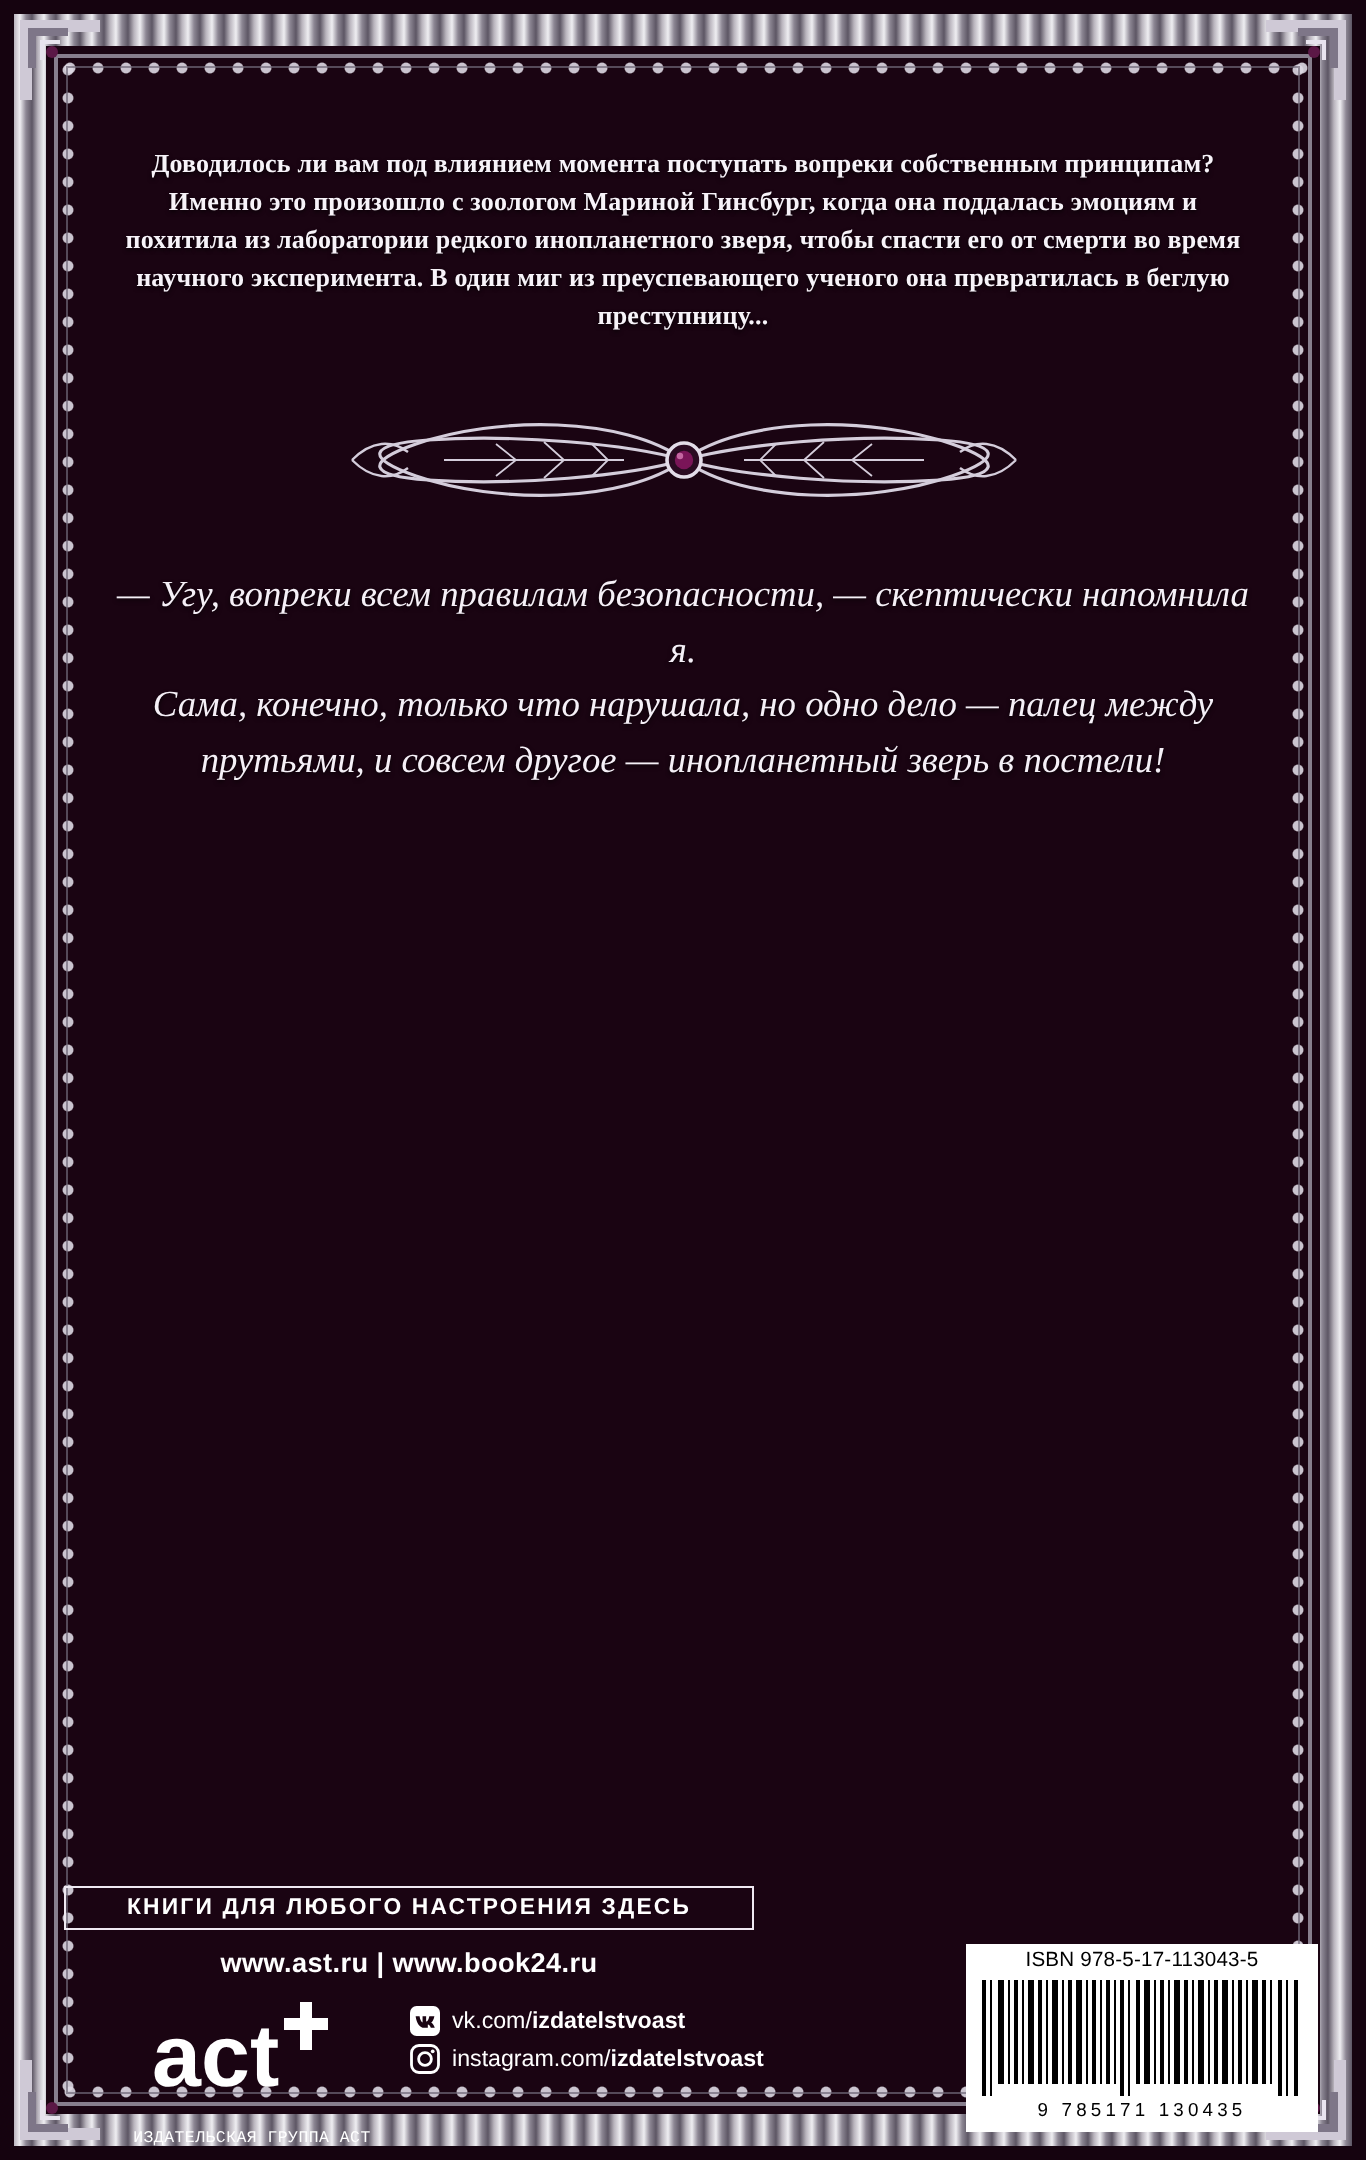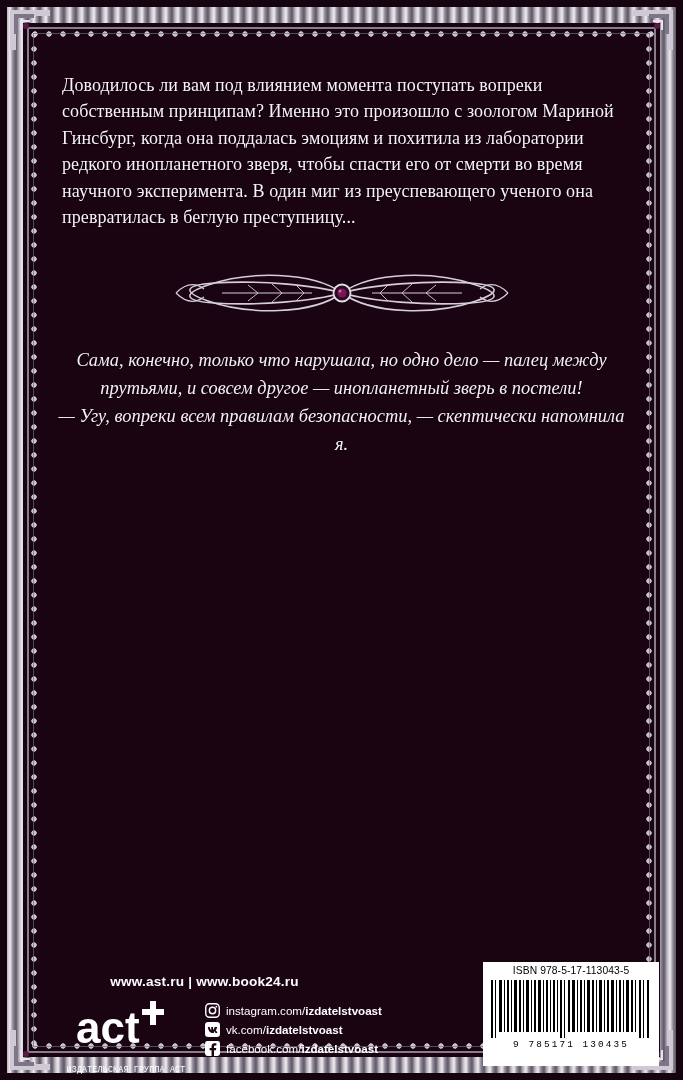--- a/index.html
+++ b/index.html
@@ -121,24 +121,24 @@
     position: absolute;
     left: 48px;
     right: 48px;
     top: 44px;
     bottom: 44px;
     color: #f3eef6;
   }
 
   .blurb {
     margin-top: 28px;
-    text-align: left;
+    text-align: center;
     font-family: "Liberation Serif", serif;
-    font-weight: normal;
-    font-size: 18px;
+    font-weight: bold;
+    font-size: 13px;
     line-height: 1.47;
     letter-spacing: 0.1px;
     color: #f7f3f9;
     text-shadow: 0 1px 2px rgba(0,0,0,0.75);
     padding: 0 14px;
   }
 
   .divider {
     margin: 34px auto 0;
     width: 360px;
@@ -232,38 +232,38 @@
     display: block;
   }
   .social-row .s-text .bold { font-weight: bold; }
 
   .isbn-box {
     position: absolute;
     right: 24px;
     bottom: 8px;
     width: 176px;
     background: #ffffff;
-    padding: 3px 4px 16px;
+    padding: 3px 4px 6px;
     box-sizing: border-box;
   }
   .isbn-text {
     text-align: center;
     font-family: "Liberation Sans", sans-serif;
     font-size: 10.3px;
     color: #000;
     letter-spacing: 0.1px;
     margin-bottom: 2px;
   }
   .barcode {
     display: block;
     width: 100%;
     height: 62px;
   }
   .barcode-digits {
-    font-family: Liberation Mono, monospace;
+    font-family: Liberation Sans, sans-serif;
     font-size: 9.4px;
     color: #000;
     letter-spacing: 2.1px;
     text-align: center;
     margin-top: -1px;
   }
 </style>
 </head>
 <body>
 
@@ -318,65 +318,59 @@
         <path d="M274 20 L264 28 L274 36 M250 19 L240 28 L250 37 M226 20 L218 28 L226 36" stroke-width="0.9"></path>
         <path d="M14 28 C24 18, 34 18, 42 24 M14 28 C24 38, 34 38, 42 32" stroke-width="1.2"></path>
         <path d="M346 28 C336 18, 326 18, 318 24 M346 28 C336 38, 326 38, 318 32" stroke-width="1.2"></path>
       </g>
       <circle cx="180" cy="28" r="8.5" fill="#2a0b22" stroke="#e3dde9" stroke-width="1.8"></circle>
       <circle cx="180" cy="28" r="4.6" fill="#7a1558"></circle>
       <circle cx="178" cy="26" r="1.6" fill="#d77bb4" opacity="0.8"></circle>
     </svg>
 
     <div class="excerpt">
+      <p>— Угу, вопреки всем правилам безопасности, — скептически напомнила я.</p>
       <p>Сама, конечно, только что нарушала, но одно дело — палец между прутьями, и совсем другое — инопланетный зверь в постели!</p>
-      <p>— Угу, вопреки всем правилам безопасности, — скептически напомнила я.</p>
     </div>
   </div>
 
   <div class="footer">
 
+    <div class="tagline">КНИГИ ДЛЯ ЛЮБОГО НАСТРОЕНИЯ ЗДЕСЬ</div>
     <div class="site-line">www.ast.ru | www.book24.ru</div>
 
     <div class="footer-main">
 
       <div class="logo-block">
         <svg class="logo-mark" width="104" height="52" viewBox="0 0 104 52">
           <text x="2" y="44" font-family="Liberation Sans, sans-serif" font-size="44" font-weight="bold" fill="#ffffff">act</text>
           <path d="M76 2 L82 2 L82 10 L90 10 L90 16 L82 16 L82 26 L76 26 L76 16 L68 16 L68 10 L76 10 Z" fill="#ffffff"></path>
         </svg>
         <div class="logo-caption">ИЗДАТЕЛЬСКАЯ ГРУППА АСТ</div>
       </div>
 
       <div class="socials">
+
+        <div class="social-row">
+          <svg class="s-icon" viewBox="0 0 16 16">
+            <rect x="0" y="0" width="16" height="16" rx="3.5" fill="#ffffff"></rect>
+            <path d="M3 5.4h2.1c.2 1.7.9 3 1.6 3.4V5.4h1.9v2.9c.7-.1 1.4-1.1 1.7-2.9H13c-.3 1.7-1 2.9-1.7 3.4.7.4 1.5 1.5 1.9 2.8h-2.1c-.3-.9-.9-1.6-1.6-1.7v1.7H7.6C5.2 11.6 3.5 9.2 3 5.4z" fill="#1a0412"></path>
+          </svg>
+          <span class="s-text"><span>vk.com/</span><span class="bold">izdatelstvoast</span></span>
+        </div>
 
         <div class="social-row">
           <svg class="s-icon" viewBox="0 0 16 16">
             <rect x="0.8" y="0.8" width="14.4" height="14.4" rx="4" fill="none" stroke="#ffffff" stroke-width="1.5"></rect>
             <circle cx="8" cy="8" r="3.4" fill="none" stroke="#ffffff" stroke-width="1.5"></circle>
             <circle cx="12.1" cy="3.9" r="1" fill="#ffffff"></circle>
           </svg>
           <span class="s-text"><span>instagram.com/</span><span class="bold">izdatelstvoast</span></span>
         </div>
 
-        <div class="social-row">
-          <svg class="s-icon" viewBox="0 0 16 16">
-            <rect x="0" y="0" width="16" height="16" rx="3.5" fill="#ffffff"></rect>
-            <path d="M3 5.4h2.1c.2 1.7.9 3 1.6 3.4V5.4h1.9v2.9c.7-.1 1.4-1.1 1.7-2.9H13c-.3 1.7-1 2.9-1.7 3.4.7.4 1.5 1.5 1.9 2.8h-2.1c-.3-.9-.9-1.6-1.6-1.7v1.7H7.6C5.2 11.6 3.5 9.2 3 5.4z" fill="#1a0412"></path>
-          </svg>
-          <span class="s-text"><span>vk.com/</span><span class="bold">izdatelstvoast</span></span>
-        </div>
-
-        <div class="social-row">
-          <svg class="s-icon" viewBox="0 0 16 16">
-            <rect x="0" y="0" width="16" height="16" rx="2.6" fill="#ffffff"></rect>
-            <path d="M9.6 16V9.8h2.1l.3-2.4H9.6V5.9c0-.7.2-1.2 1.2-1.2h1.3V2.5c-.2 0-1-.1-1.9-.1-1.9 0-3.2 1.1-3.2 3.2v1.8H4.9v2.4h2.1V16z" fill="#1a0412"></path>
-          </svg>
-          <span class="s-text"><span>facebook.com/</span><span class="bold">izdatelstvoast</span></span>
-        </div>
 
 
       </div>
     </div>
 
     <div class="isbn-box">
       <div class="isbn-text">ISBN 978-5-17-113043-5</div>
       <svg class="barcode" viewBox="0 0 168 62" preserveAspectRatio="none">
         <rect x="0" y="0" width="168" height="62" fill="#ffffff"></rect>
         <g fill="#000000">

